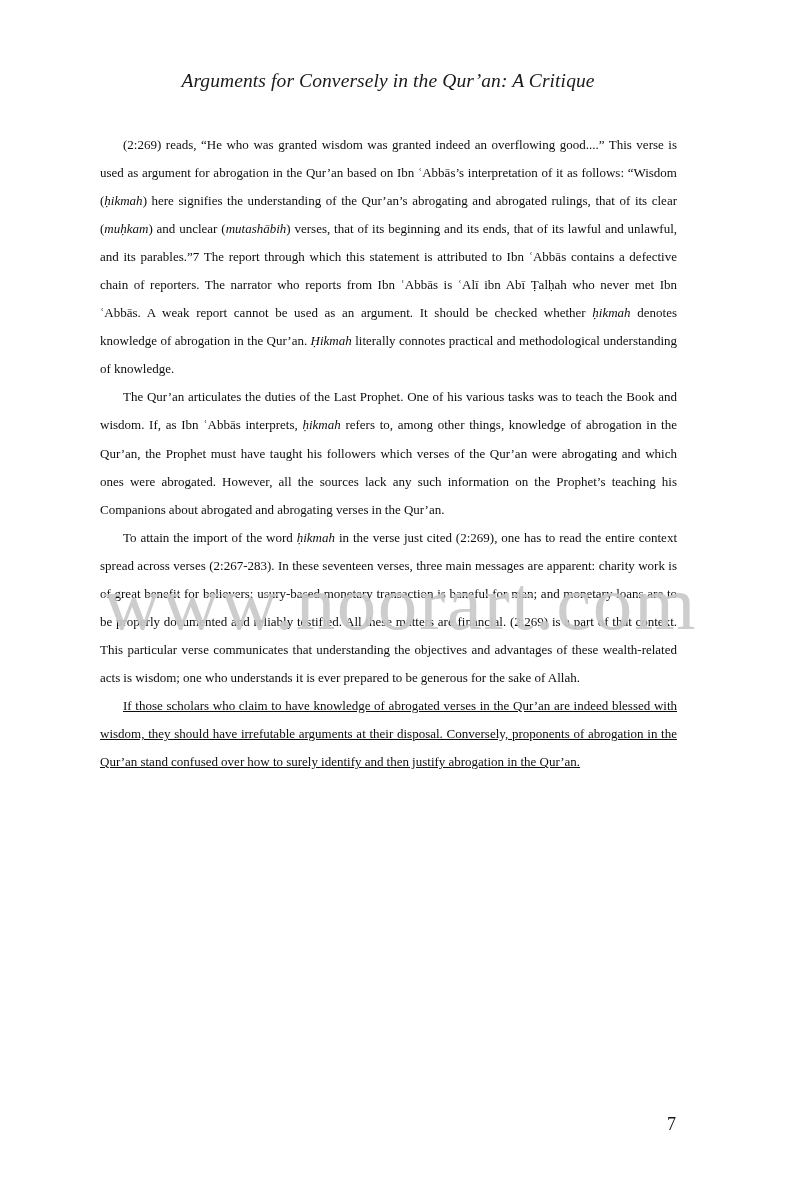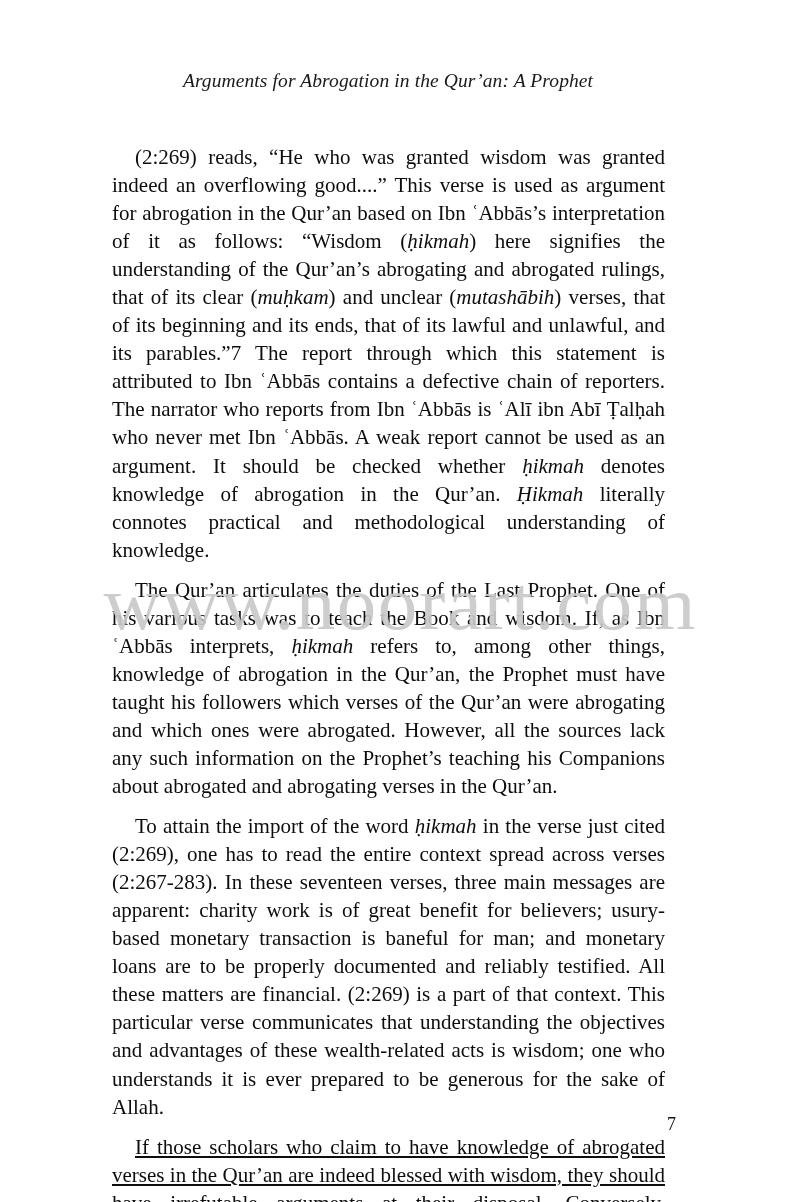--- a/index.html
+++ b/index.html
@@ -40,24 +40,24 @@
 
   
   .text-block {
     position: absolute;
     top: 131px;
     left: 100px;
     width: 577px;
   }
 
   .para {
-    margin: 12px;
+    margin: 0;
     text-align: justify;
     text-justify: inter-word;
-    font-size: 21px;
+    font-size: 13px;
     line-height: 28.05px;
     color: #0d0d0d;
     text-indent: 23px;
     hyphens: manual;
     -webkit-hyphens: manual;
     word-spacing: -0.1px;
   }
   .para.last-line-flush {
     text-align-last: left;
     text-decoration: underline;
@@ -101,21 +101,21 @@
     text-align: right;
     font-size: 18px;
     color: #111111;
   }
 </style>
 </head>
 <body>
 
 <div class="page">
 
-  <div class="running-head">Arguments for Abrogation in the Qur’an: A Prophet</div>
+  <div class="running-head">Arguments for Conversely in the Qur’an: A Critique</div>
 
   <div class="text-block">
     <p class="para">(2:269) reads, “He who was granted wisdom was granted indeed an overflowing good....” This verse is used as argument for abrogation in the Qur’an based on Ibn ʿAbbās’s interpretation of it as follows: “Wisdom (<em>ḥikmah</em>) here signifies the understanding of the Qur’an’s abrogating and abrogated rulings, that of its clear (<em>muḥkam</em>) and unclear (<em>mutashābih</em>) verses, that of its beginning and its ends, that of its lawful and unlawful, and its parables.”7 The report through which this statement is attributed to Ibn ʿAbbās contains a defective chain of reporters. The narrator who reports from Ibn ʿAbbās is ʿAlī ibn Abī Ṭalḥah who never met Ibn ʿAbbās. A weak report cannot be used as an argument. It should be checked whether <em>ḥikmah</em> denotes knowledge of abrogation in the Qur’an. <em>Ḥikmah</em> literally connotes practical and methodological understanding of knowledge.</p>
     <p class="para">The Qur’an articulates the duties of the Last Prophet. One of his various tasks was to teach the Book and wisdom. If, as Ibn ʿAbbās interprets, <em>ḥikmah</em> refers to, among other things, knowledge of abrogation in the Qur’an, the Prophet must have taught his followers which verses of the Qur’an were abrogating and which ones were abrogated. However, all the sources lack any such information on the Prophet’s teaching his Companions about abrogated and abrogating verses in the Qur’an.</p>
     <p class="para">To attain the import of the word <em>ḥikmah</em> in the verse just cited (2:269), one has to read the entire context spread across verses (2:267-283). In these seventeen verses, three main messages are apparent: charity work is of great benefit for believers; usury-based monetary transaction is baneful for man; and monetary loans are to be properly documented and reliably testified. All these matters are financial. (2:269) is a part of that context. This particular verse communicates that understanding the objectives and advantages of these wealth-related acts is wisdom; one who understands it is ever prepared to be generous for the sake of Allah.</p>
     <p class="para last-line-flush">If those scholars who claim to have knowledge of abrogated verses in the Qur’an are indeed blessed with wisdom, they should have irrefutable arguments at their disposal. Conversely, proponents of abrogation in the Qur’an stand confused over how to surely identify and then justify abrogation in the Qur’an.</p>
   </div>
 
   <div class="watermark">
     <span class="watermark-text">www.noorart.com</span>

